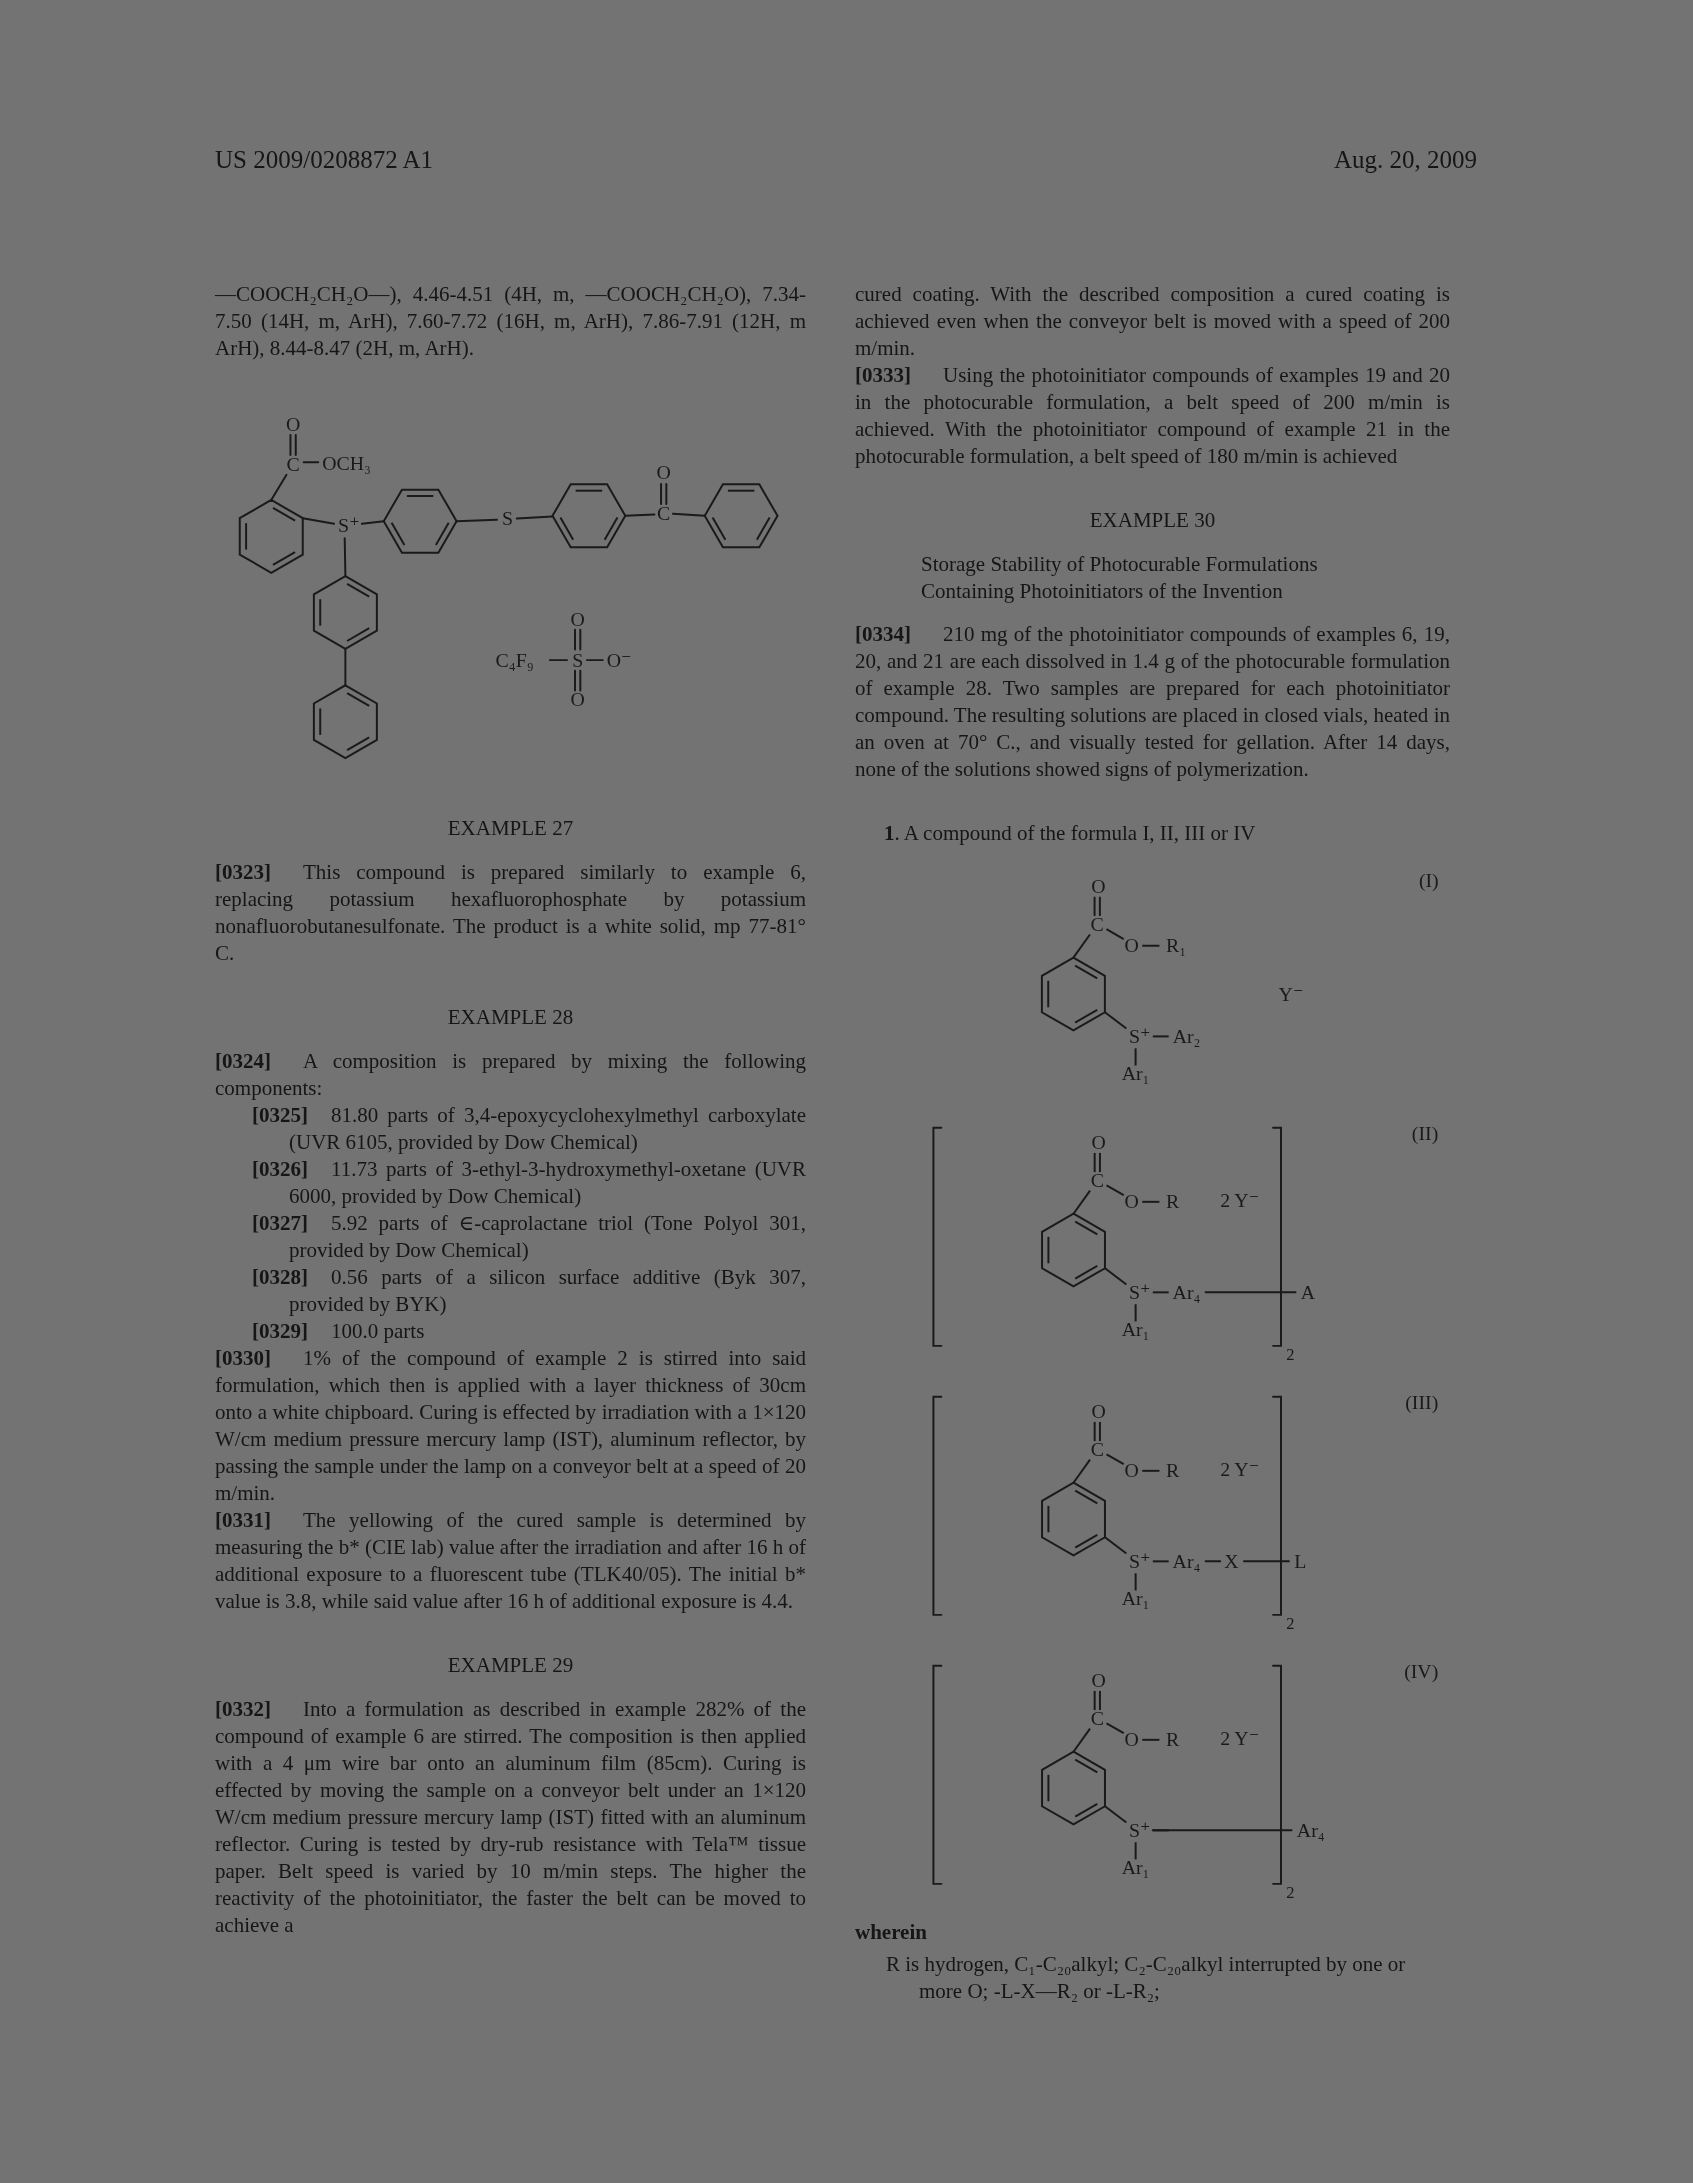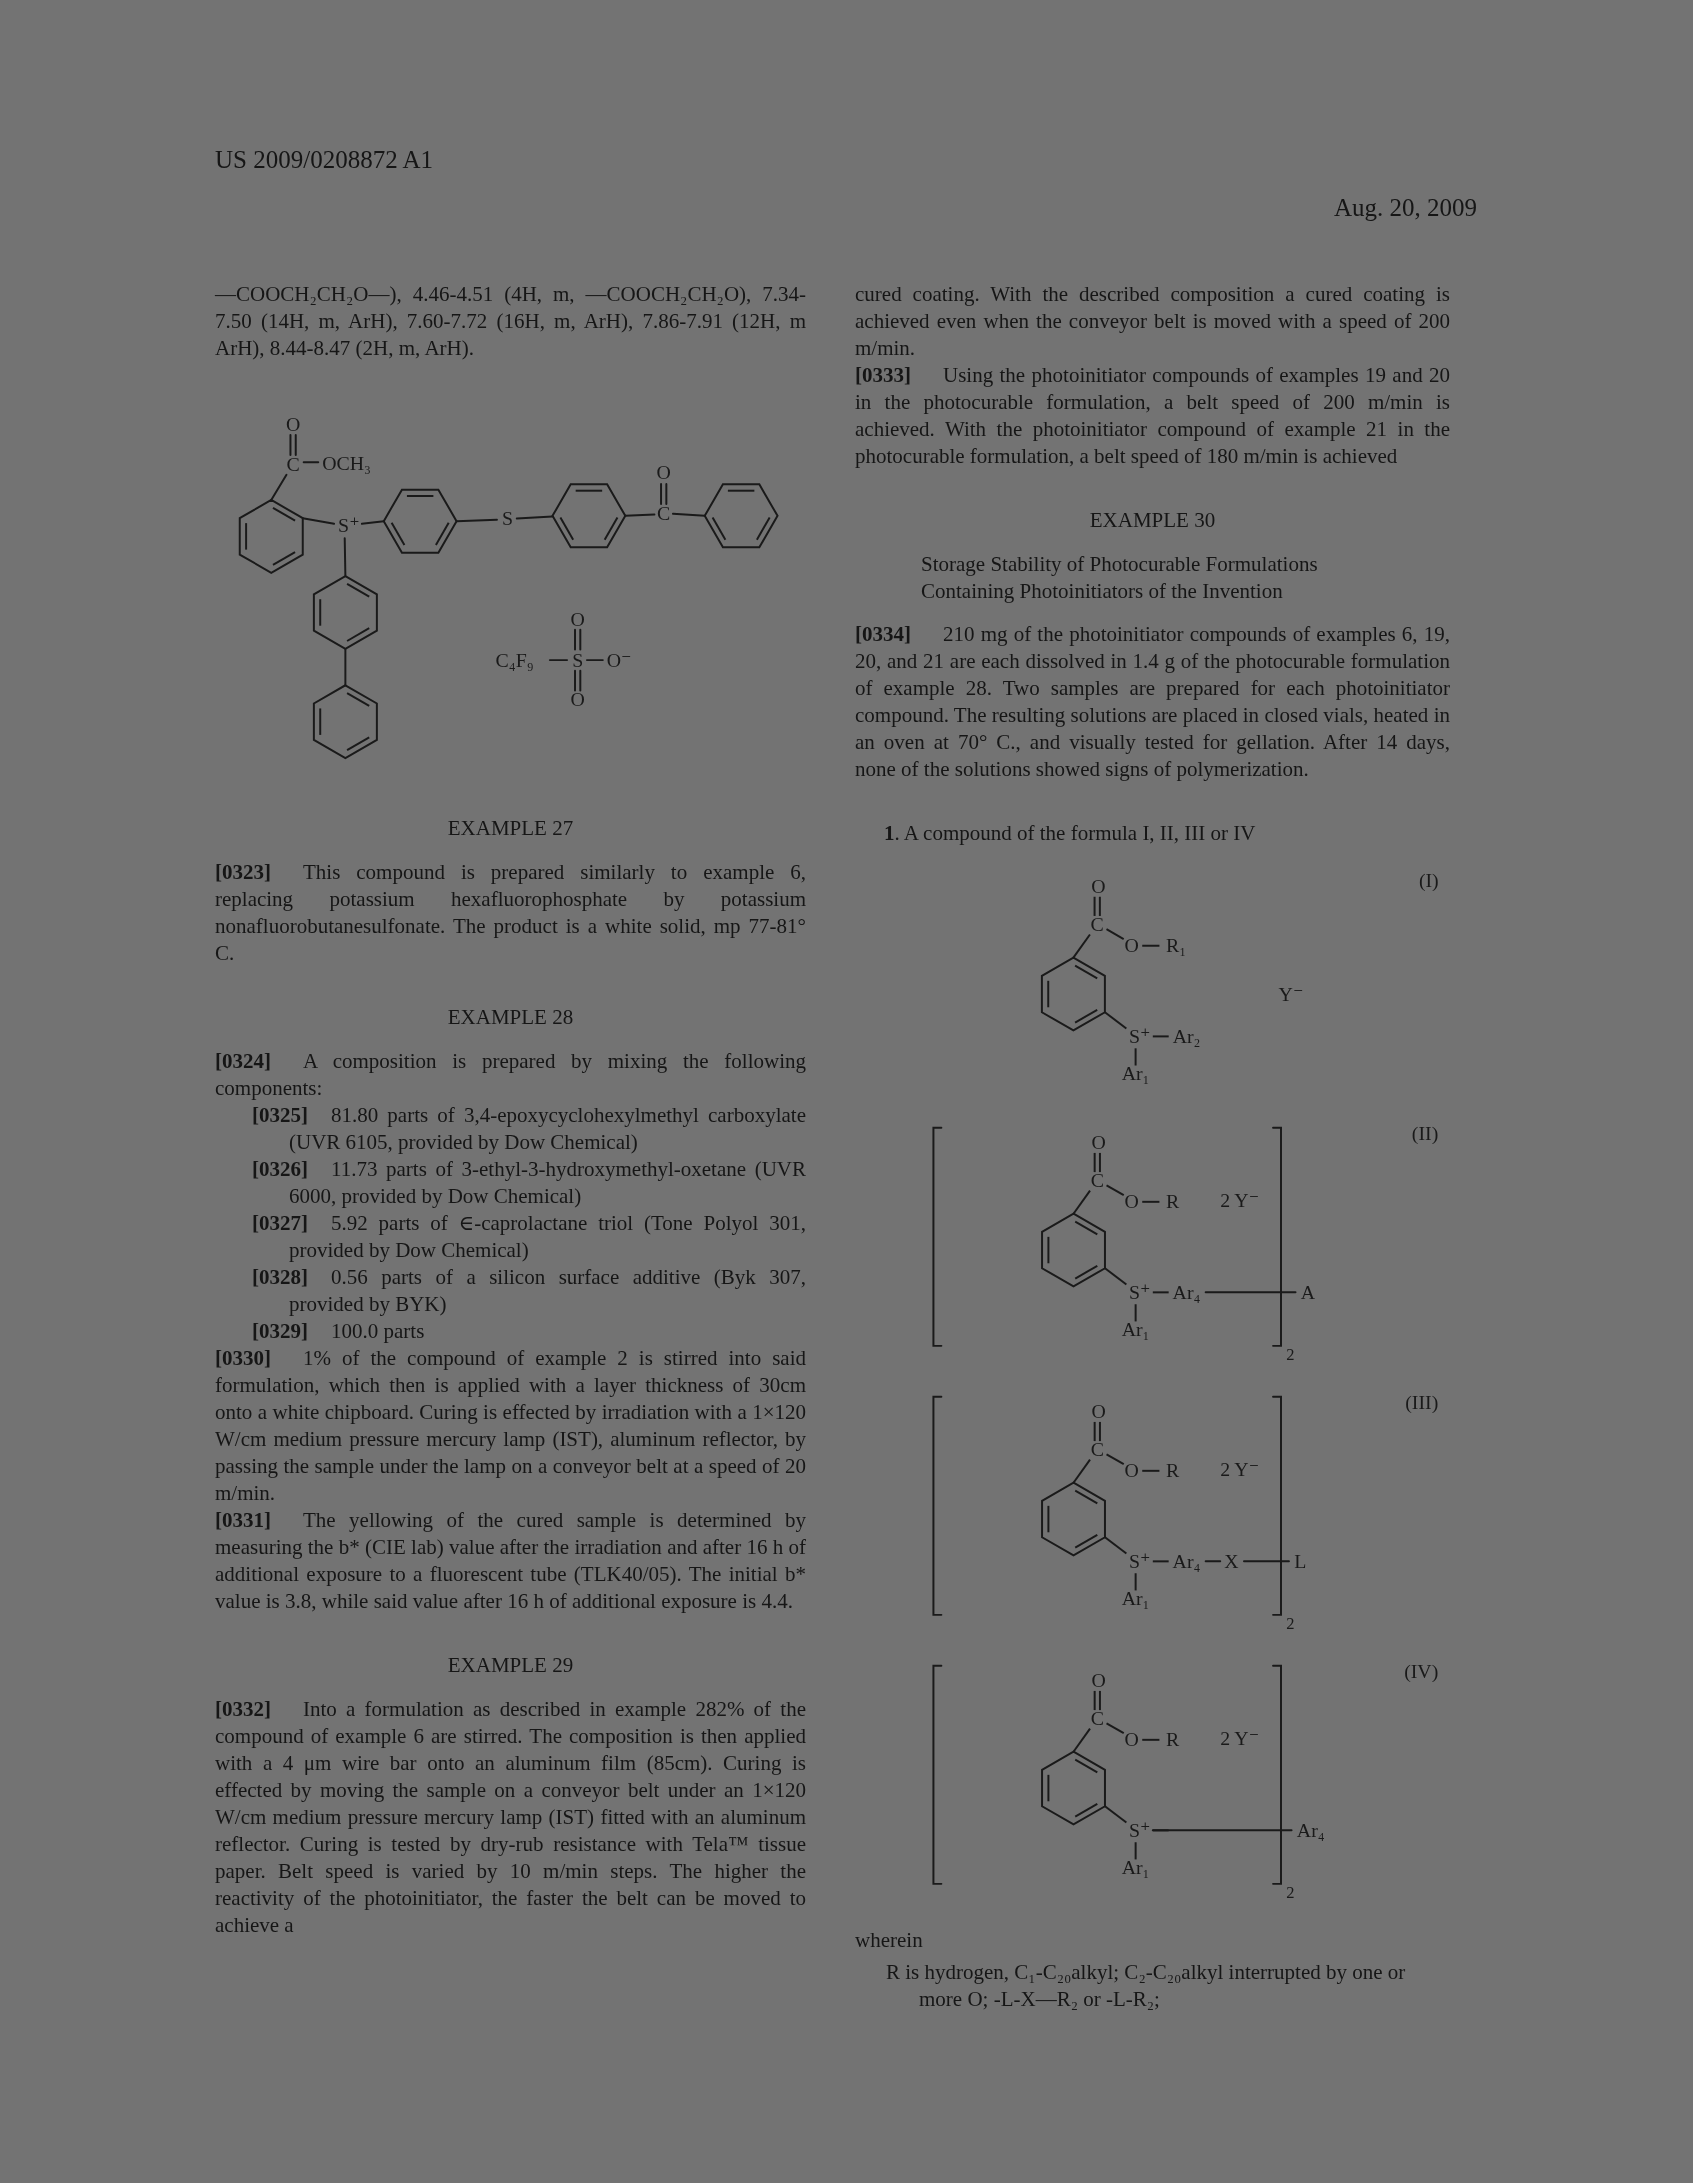--- a/index.html
+++ b/index.html
@@ -1,33 +1,33 @@
 <!DOCTYPE html>
 <html style="font-size:10.6px"><head>
 <meta charset="utf-8">
 <style>
   * { box-sizing: border-box; }
   html, body { margin:0; padding:0; background:#dcdcdc; }
   .page { position:relative; width:1694px; height:2183px; background:#737373;
           font-family:"Liberation Serif","DejaVu Serif",serif; color:#161616; overflow:hidden; }
   .hdr-left  { position:absolute; left:215px; top:146px; font-size:25px; }
-  .hdr-right { position:absolute; right:217px; top:146px; font-size:25px;margin-top:48px; }
+  .hdr-right { position:absolute; right:217px; top:146px; font-size:25px; }
   .hdr-page  { position:absolute; left:0; top:189px; width:100%; text-align:center; font-size:24px; }
   .col { position:absolute; top:281px; font-size:21px; line-height:27px; }
   .col-left  { left:215px;  width:591px; }
   .col-right { left:855px; width:595px; }
   p { margin:0; text-align:justify; }
   p.noj { text-align:left; }
   .tag { font-weight:700; margin-right:32px; }
   .comp { padding-left:74px; text-indent:-37px; }
   .comp .tag { margin-right:23px; }
   h2.ex { font-weight:400; font-size:21px; text-align:center; margin:37px 0 17px; }
   .subtitle { width:463px; margin:0 auto 16px auto; text-align:center; }
   .claim { text-indent:29px; margin-top:37px; }
-  .wherein { margin-top:20px; }
+  .wherein { margin-top:12px;font-weight:bold; }
   .rdef { padding-left:64px; text-indent:-33px; margin-top:5px; }
   .chem { display:block; }
   .chem line, .chem path { stroke:#1a1a1a; stroke-width:3; fill:none; stroke-linecap:round; }
   .chem text { fill:#1a1a1a; font-size:30px; font-family:"Liberation Serif","DejaVu Serif",serif; }
   .chem text.sm { font-size:25px; }
   .struct1 { margin:32px 0 5.3px 0; }
   .fsvg { margin:8px 0 0 0; }
   .defs-holder { position:absolute; width:0; height:0; overflow:hidden; }
 </style>
 </head>

